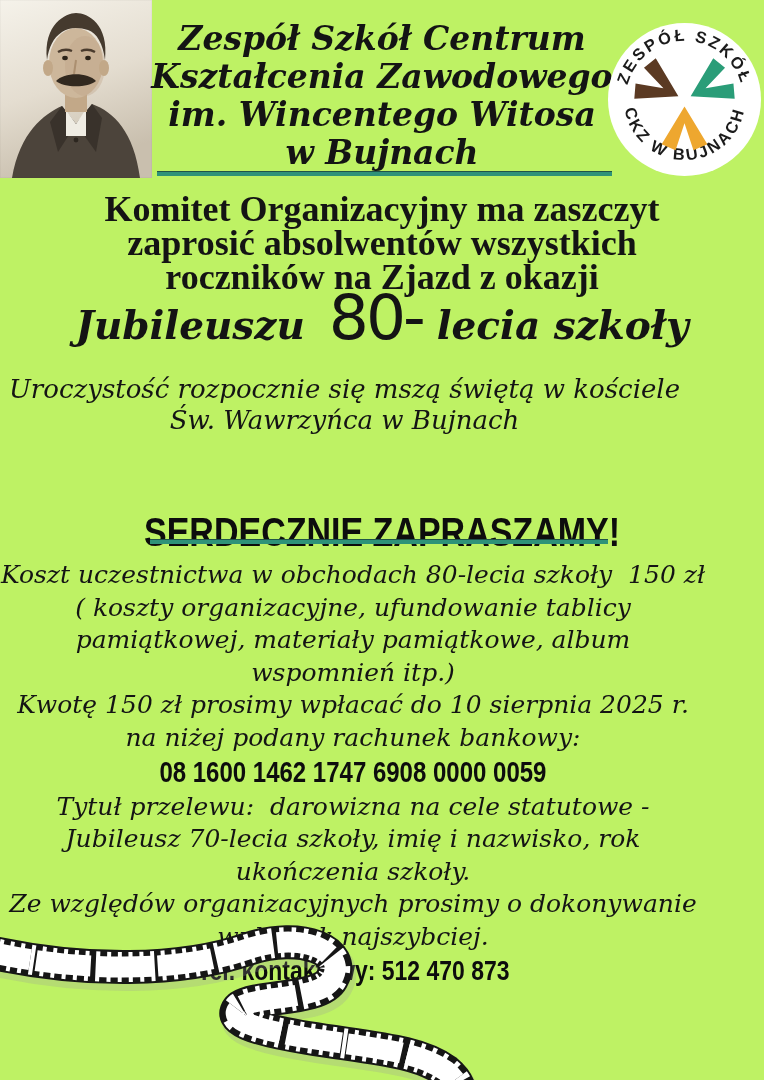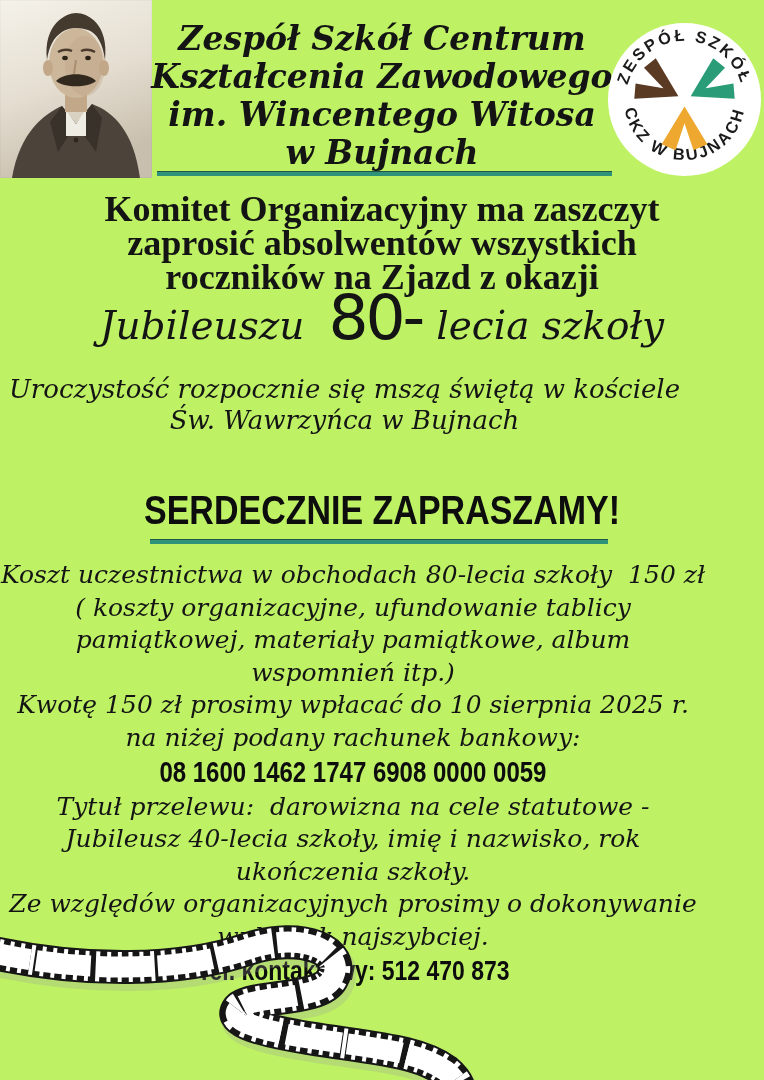--- a/index.html
+++ b/index.html
@@ -19,30 +19,30 @@
   .divider-1{position:absolute; left:157px; top:171px; width:455px;}
   .divider-2{position:absolute; left:150px; top:539px; width:458px;}
   .logo{position:absolute; right:3px; top:23px; width:153px; height:153px;}
   .logo text{font-family:"Liberation Sans", sans-serif; font-weight:700; font-size:16.5px; letter-spacing:2.5px; fill:#1b1b1b;}
   
   .intro{position:absolute; top:192px; left:0; width:764px; text-align:center;
     font-family:"Liberation Serif", serif; font-weight:700; font-size:36px; line-height:34px;}
   
   .jubilee{position:absolute; top:286px; left:0; width:764px;
     display:flex; justify-content:center; align-items:baseline;}
-  .jubilee .it{font-style:italic; font-weight:400; font-size:39px;}
+  .jubilee .it{font-style:italic; font-weight:700; font-size:39px;}
   .jubilee .num{
     font-family:"DejaVu Sans", sans-serif; font-weight:400; font-size:63px;
     letter-spacing:-3px; margin:0 14px 0 24px; line-height:1;
   }
   
   .ceremony{position:absolute; top:374px; left:0; width:689px; text-align:center;
     font-style:italic; font-size:26px; line-height:31px;}
   
-  .welcome{position:absolute; top:488px; left:0; width:764px; text-align:center;}
+  .welcome{position:absolute; top:510px; left:0; width:764px; text-align:center;}
   .welcome span{
     display:inline-block; font-family:"Liberation Sans", sans-serif; font-weight:700;
     font-size:40px; transform:scaleX(.85); transform-origin:center; letter-spacing:0px; color:#0d0d0d;
   }
   
   .payment{position:absolute; top:559px; left:0; width:706px; text-align:center;
     font-style:italic; font-size:25px; line-height:32.5px;}
   .bold-sans{
     display:inline-block; font-style:normal; font-family:"Liberation Sans", sans-serif;
     font-weight:700; transform-origin:center; color:#0d0d0d;
@@ -154,21 +154,21 @@
 
   <div class="payment">
     <div class="line">Koszt uczestnictwa w obchodach 80-lecia szkoły  150 zł</div>
     <div class="line">( koszty organizacyjne, ufundowanie tablicy</div>
     <div class="line">pamiątkowej, materiały pamiątkowe, album</div>
     <div class="line">wspomnień itp.)</div>
     <div class="line">Kwotę 150 zł prosimy wpłacać do 10 sierpnia 2025 r.</div>
     <div class="line">na niżej podany rachunek bankowy:</div>
     <div class="line"><span class="bold-sans account">08 1600 1462 1747 6908 0000 0059</span></div>
     <div class="line">Tytuł przelewu:  darowizna na cele statutowe -</div>
-    <div class="line">Jubileusz 40-lecia szkoły, imię i nazwisko, rok</div>
+    <div class="line">Jubileusz 70-lecia szkoły, imię i nazwisko, rok</div>
     <div class="line">ukończenia szkoły.</div>
     <div class="line">Ze względów organizacyjnych prosimy o dokonywanie</div>
     <div class="line">wpłat jak najszybciej.</div>
     <div class="line"><span class="bold-sans phone">Tel. kontaktowy: 512 470 873</span></div>
   </div>
 
   <svg class="filmstrip" viewBox="0 0 764 175">
     <defs>
       <path id="strip" d="M -24,44
         C 85,70 185,66 248,44

